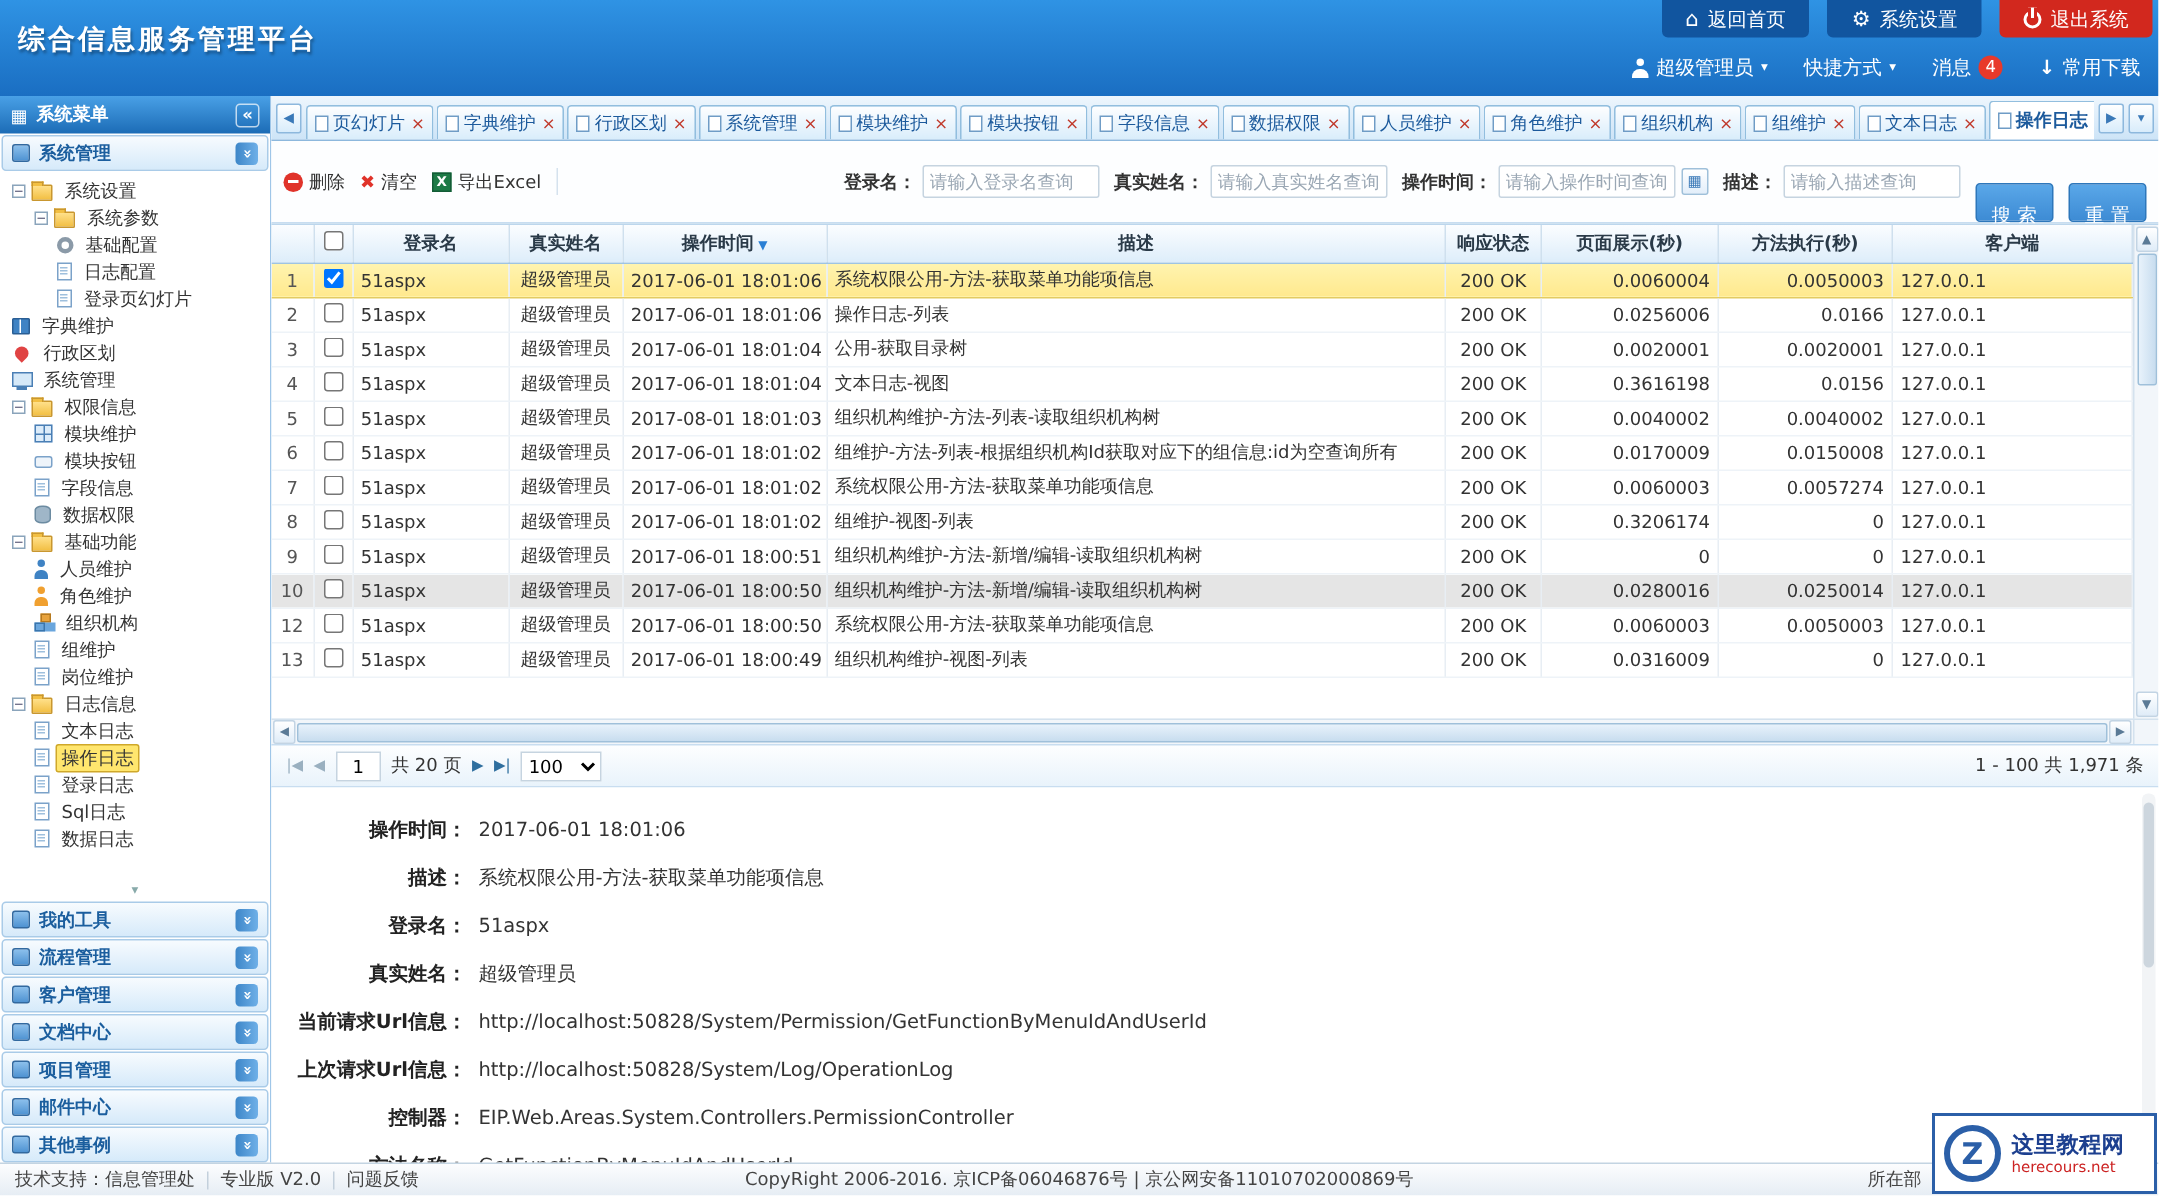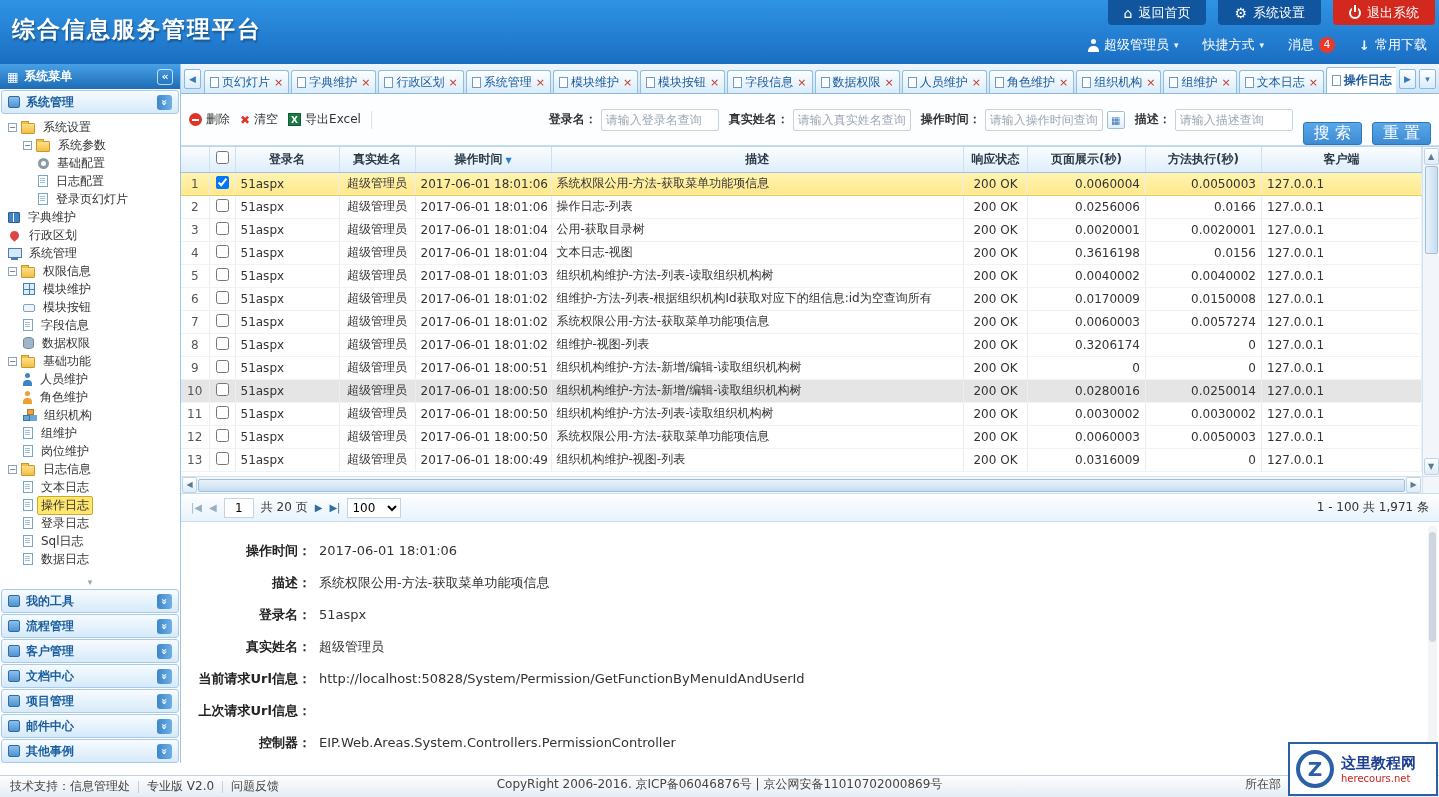--- a/index.html
+++ b/index.html
@@ -2,21 +2,21 @@
 <html><head>
 <meta charset="utf-8">
 <style>
   * { margin:0; padding:0; box-sizing:border-box; }
   html,body { width:1439px; height:797px; overflow:hidden;
     font-family:"DejaVu Sans","Liberation Sans",sans-serif; font-size:12px; color:#333; background:#fff; }
   .app { position:relative; width:1439px; height:797px; display:flex; flex-direction:column; }
 
   
   .header { flex:0 0 64px; background:linear-gradient(#2f93e4,#1a6ec2); position:relative; color:#fff; }
-  .header-title { position:absolute; left:12px; top:14px; font-size:23px; font-weight:bold; letter-spacing:2px; text-shadow:1px 2px 2px rgba(0,0,0,.35); }
+  .header-title { position:absolute; left:12px; top:14px; font-size:18px; font-weight:bold; letter-spacing:2px; text-shadow:1px 2px 2px rgba(0,0,0,.35); }
   .header-topbtns { position:absolute; right:4px; top:0; display:flex; gap:12px; }
   .topbtn { height:25px; padding:0 16px; display:flex; align-items:center; gap:6px; font-size:13px; border-radius:0 0 4px 4px; cursor:pointer; }
   .topbtn.blue { background:#11559f; }
   .topbtn.red { background:#d2281e; }
   .i-home { font-size:14px; line-height:1; }
   .i-gear { font-size:14px; line-height:1; }
   .i-power { width:12px; height:12px; border:2px solid #fff; border-radius:50%; position:relative; display:inline-block; }
   .i-power::before { content:""; position:absolute; top:-4px; left:50%; margin-left:-3px; width:2px; height:7px; background:#fff; border-left:2px solid #d2281e; border-right:2px solid #d2281e; }
   .header-links { position:absolute; right:12px; top:36px; display:flex; gap:24px; align-items:center; font-size:13px; }
   .hlink { display:flex; align-items:center; gap:5px; cursor:pointer; }
@@ -90,21 +90,21 @@
   .ic-del::after { content:""; position:absolute; left:3px; top:5.5px; width:7px; height:2px; background:#fff; }
   .ic-clear { color:#e0332a; font-weight:bold; font-size:12px; }
   .ic-xls { width:13px; height:13px; background:#1d7a46; border:1px solid #135c36; color:#fff; font-size:9px; font-weight:bold; text-align:center; line-height:12px; display:inline-block; }
   .tb-sep { width:1px; height:18px; background:#d5e2ee; }
   .tb-rest { margin-left:auto; display:flex; gap:10px; align-items:center; }
   .tb-field { display:flex; align-items:center; gap:4px; }
   .tb-lbl { font-weight:bold; white-space:nowrap; }
   .tb-input { width:118px; height:22px; border:1px solid #c6d4e0; border-radius:2px; padding:0 4px; font-size:12px; font-family:inherit; color:#333; }
   .tb-input::placeholder { color:#9aa7b4; }
   .cal-btn { width:18px; height:18px; border:1px solid #9fc0da; background:linear-gradient(#fff,#e2eefa); color:#3a79b8; font-size:10px; text-align:center; line-height:17px; border-radius:2px; cursor:pointer; }
-  .tb-go { height:23px; padding:0 10px; border:1px solid #2d77bb; border-radius:3px; background:linear-gradient(#5aa7e8,#3d8bd4); color:#fff; font-size:16px; font-family:inherit; cursor:pointer; white-space:nowrap;margin-top:28px; }
+  .tb-go { height:23px; padding:12px 10px; border:1px solid #2d77bb; border-radius:3px; background:linear-gradient(#5aa7e8,#3d8bd4); color:#fff; font-size:13px; font-family:inherit; cursor:pointer; white-space:nowrap;margin-top:28px; }
 
   
   .grid-block { flex:0 0 347px; display:grid; grid-template-columns:1fr 17px; grid-template-rows:1fr 17px; border-top:1px solid #bcd6ec; }
   .grid-main { grid-area:1/1; overflow:hidden; }
   table.grid { border-collapse:collapse; table-layout:fixed; width:100%; font-size:12px; }
   .grid th { height:25px; background:linear-gradient(#fbfdff,#ddedfa); border-right:1px solid #cfe0ee; border-bottom:1px solid #9fc4e2; font-weight:bold; text-align:center; padding:0 2px; overflow:hidden; white-space:nowrap; color:#2a3a48; }
   .grid td { height:23px; border-right:1px solid #e8eef4; border-bottom:1px solid #eef3f8; padding:0 5px; overflow:hidden; white-space:nowrap; }
   tr.selected td { background:linear-gradient(#fff4b0,#ffe98e); border-bottom-color:#e3cb62; }
   tr.hover td { background:#e5e5e5; }
   .c-num { text-align:center; color:#555; }
@@ -130,21 +130,21 @@
 
   
   .detail { flex:1; overflow:hidden; position:relative; background:#fff; padding-top:20px; }
   .detail-row { display:flex; margin-bottom:14px; font-size:13px; line-height:18px; }
   .detail-label { flex:0 0 130px; text-align:right; color:#222; font-weight:bold; }
   .detail-value { padding-left:8px; color:#333; word-break:break-all; }
   .detail-scroll { position:absolute; right:2px; top:4px; bottom:4px; width:9px; background:#f2f4f6; border-radius:4px; cursor:pointer; }
   .detail-thumb { position:absolute; top:6px; left:1px; width:7px; height:110px; background:#cdd6de; border-radius:4px; }
 
   
-  .footer { flex:0 0 22px; background:linear-gradient(#fcfdfe,#e6edf4); border-top:1px solid #c3d4e2; display:flex; padding:0 10px; position:relative; color:#444;margin-top:12px; }
+  .footer { flex:0 0 22px; background:linear-gradient(#fcfdfe,#e6edf4); border-top:1px solid #c3d4e2; display:flex; align-items:center; padding:0 10px; position:relative; color:#444; }
   .footer-left { display:flex; gap:8px; align-items:center; }
   .f-sep { width:1px; height:12px; background:#c3d0dc; display:inline-block; }
   .footer-center { position:absolute; left:50%; transform:translateX(-50%); white-space:nowrap; }
   .footer-right { position:absolute; right:158px; }
 
   
   .watermark { position:absolute; right:1px; bottom:1px; width:150px; height:54px; background:#fff; border:2px solid #2b5fa8; display:flex; align-items:center; gap:7px; padding:4px 6px; z-index:50; }
   .wm-logo { flex:0 0 38px; width:38px; height:38px; border-radius:50%; border:4px solid #2b5fa8; color:#2b5fa8; font-weight:bold; display:flex; align-items:center; justify-content:center; font-size:20px; }
   .wm-title { color:#1c3f8f; font-weight:bold; font-size:15px; white-space:nowrap; }
   .wm-domain { color:#cc2222; font-size:10px; }
@@ -612,32 +612,20 @@
                   <td class="c-login">51aspx</td>
                   <td class="c-name">超级管理员</td>
                   <td class="c-time">2017-06-01 18:00:50</td>
                   <td class="c-desc">组织机构维护-方法-新增/编辑-读取组织机构树</td>
                   <td class="c-status">200 OK</td>
                   <td class="c-page">0.0280016</td>
                   <td class="c-method">0.0250014</td>
                   <td class="c-client">127.0.0.1</td>
                 </tr>
                 <tr class="row ">
-                  <td class="c-num">11</td>
-                  <td class="c-cb"><input type="checkbox" style=""></td>
-                  <td class="c-login">51aspx</td>
-                  <td class="c-name">超级管理员</td>
-                  <td class="c-time">2017-06-01 18:00:50</td>
-                  <td class="c-desc">组织机构维护-方法-列表-读取组织机构树</td>
-                  <td class="c-status">200 OK</td>
-                  <td class="c-page">0.0030002</td>
-                  <td class="c-method">0.0030002</td>
-                  <td class="c-client">127.0.0.1</td>
-                </tr>
-                <tr class="row ">
                   <td class="c-num">12</td>
                   <td class="c-cb"><input type="checkbox" style=""></td>
                   <td class="c-login">51aspx</td>
                   <td class="c-name">超级管理员</td>
                   <td class="c-time">2017-06-01 18:00:50</td>
                   <td class="c-desc">系统权限公用-方法-获取菜单功能项信息</td>
                   <td class="c-status">200 OK</td>
                   <td class="c-page">0.0060003</td>
                   <td class="c-method">0.0050003</td>
                   <td class="c-client">127.0.0.1</td>
@@ -700,20 +688,21 @@
             <div class="detail-row">
               <div class="detail-label">真实姓名：</div>
               <div class="detail-value">超级管理员</div>
             </div>
             <div class="detail-row">
               <div class="detail-label">当前请求Url信息：</div>
               <div class="detail-value">http://localhost:50828/System/Permission/GetFunctionByMenuIdAndUserId</div>
             </div>
             <div class="detail-row">
               <div class="detail-label">上次请求Url信息：</div>
+              <div class="detail-value">http://localhost:50828/System/Log/OperationLog</div>
             </div>
             <div class="detail-row">
               <div class="detail-label">控制器：</div>
               <div class="detail-value">EIP.Web.Areas.System.Controllers.PermissionController</div>
             </div>
             <div class="detail-row">
               <div class="detail-label">方法名称：</div>
               <div class="detail-value">GetFunctionByMenuIdAndUserId</div>
             </div>
           </div>

